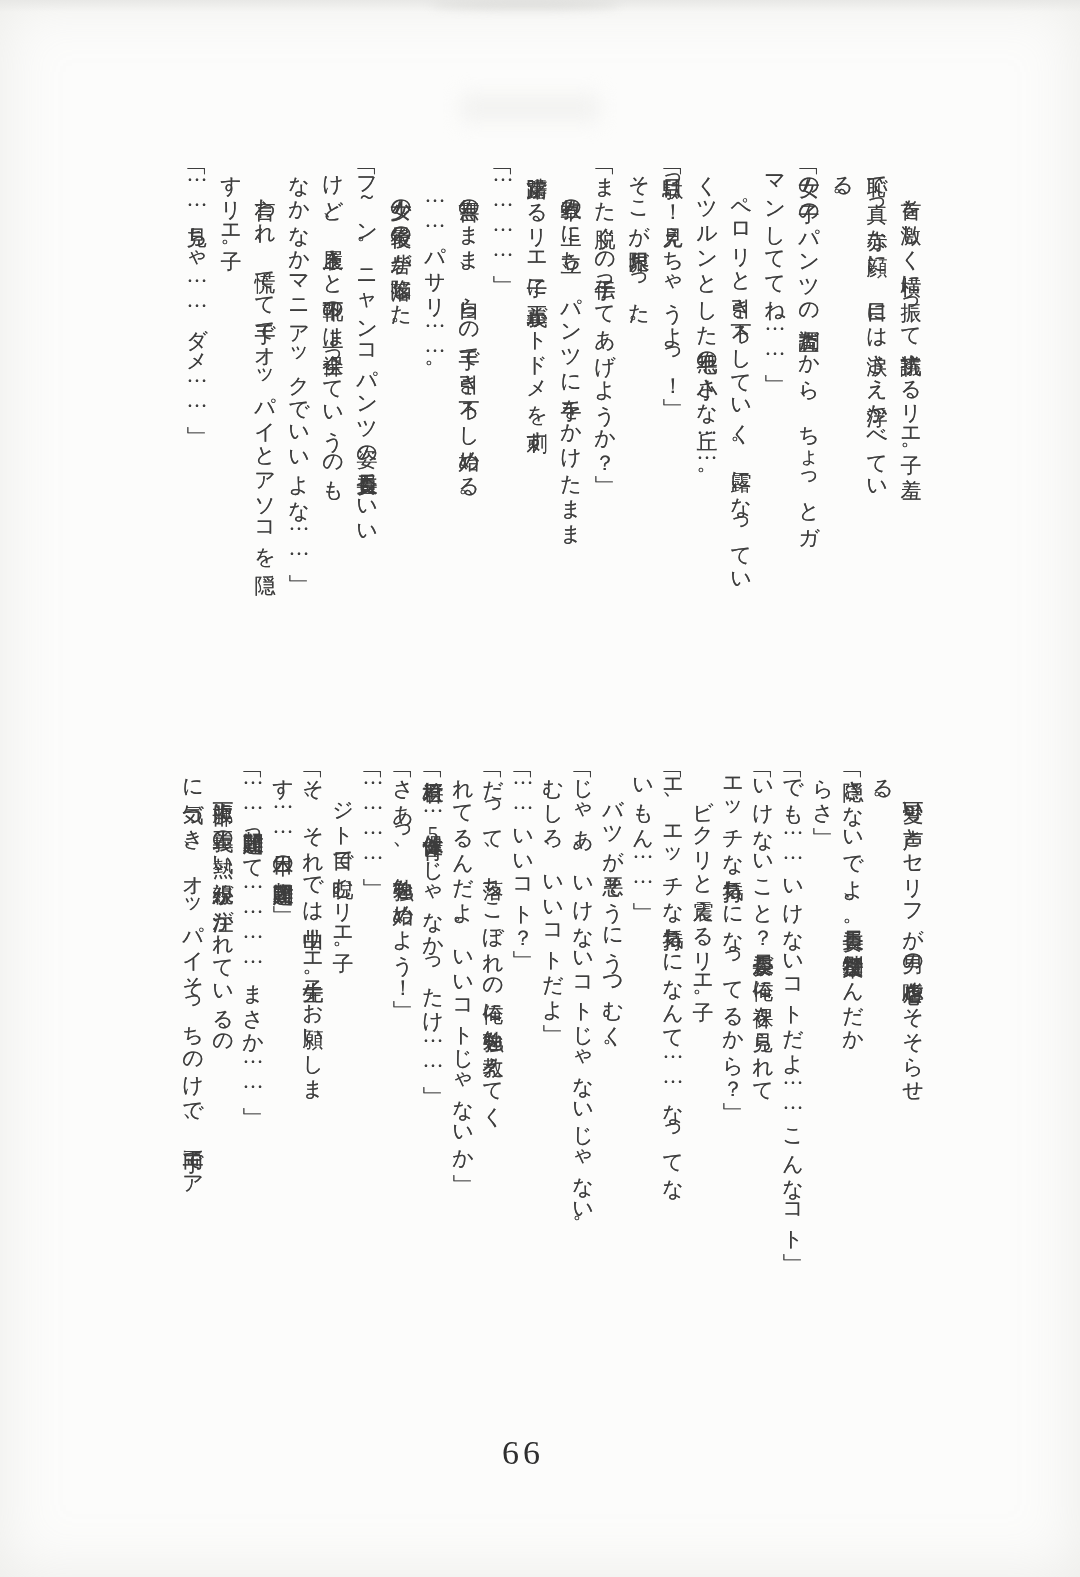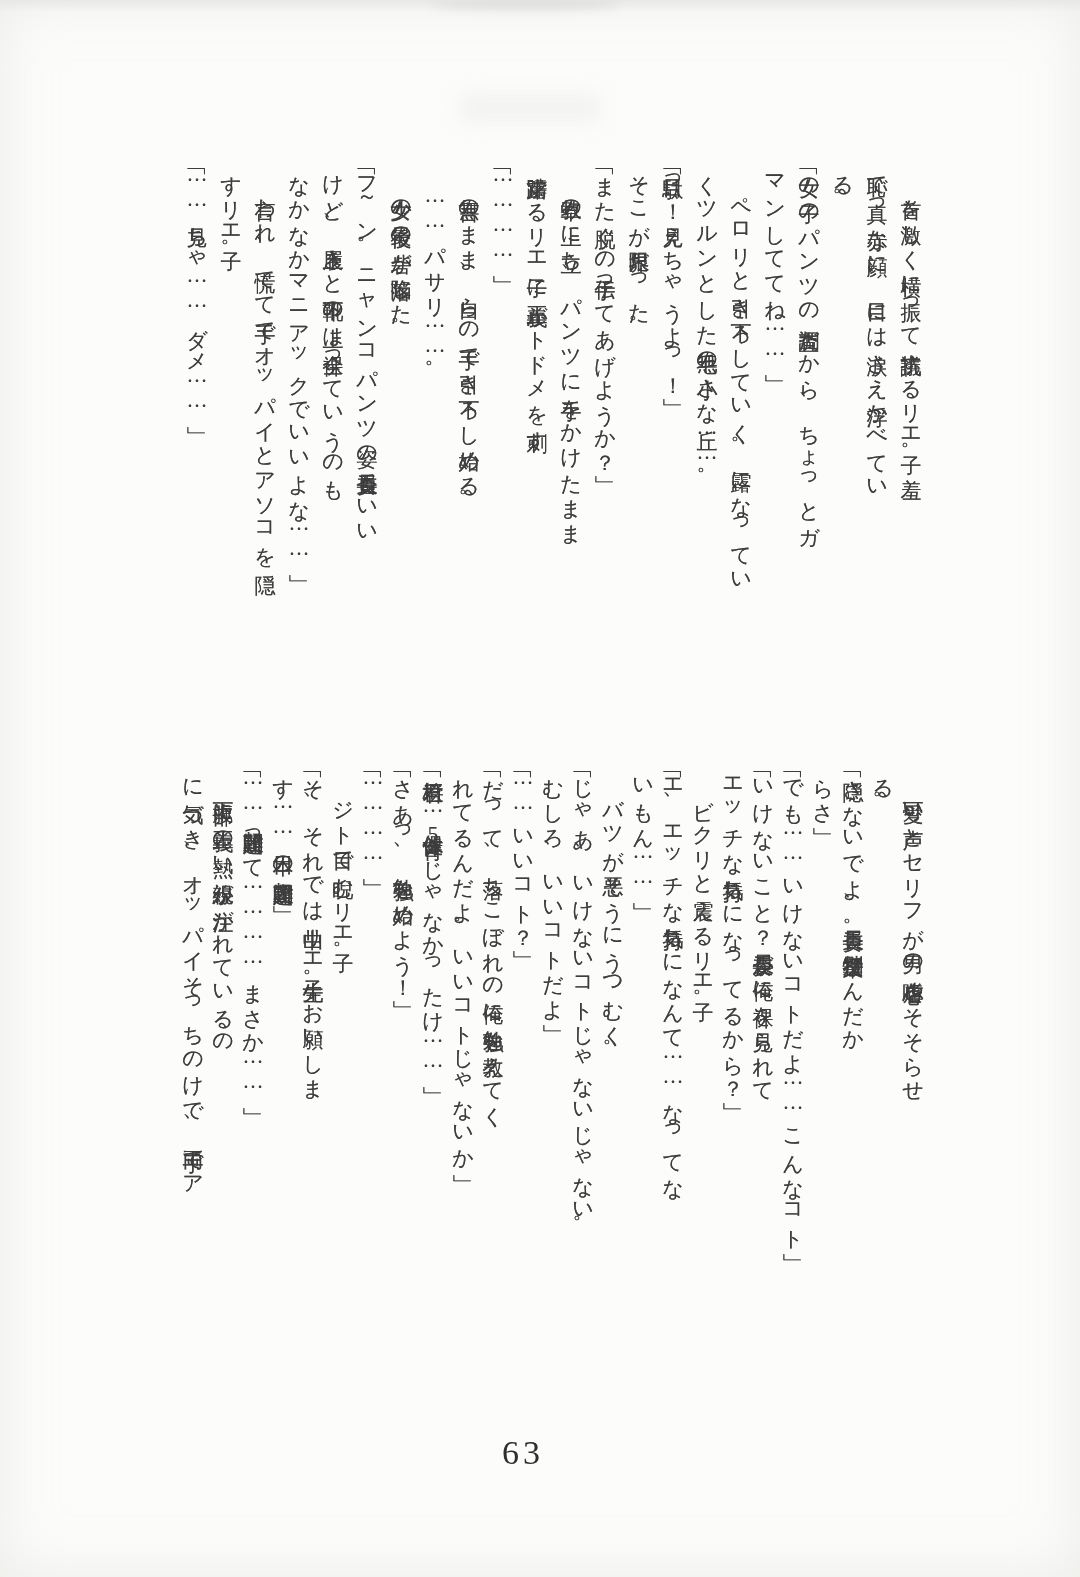--- a/index.html
+++ b/index.html
@@ -139,14 +139,14 @@
       <p>「さあっ、勉強を始めよう！」</p>
       <p>「…………」</p>
       <p class="indent">ジト目で睨むリエ子。</p>
       <p>「そ、それでは山中リエ子先生。お願いしま</p>
       <p>す……本日の超難問題！」</p>
       <p>「……超難問題って…………まさか……」</p>
       <p class="indent">下腹部に正義の熱い視線が注がれているの</p>
       <p>に気づき、オッパイそっちのけで、両手でア</p>
     </div>
 
-  <div class="page-number">63</div>
+  <div class="page-number">66</div>
 </div>
 
 </body></html>

